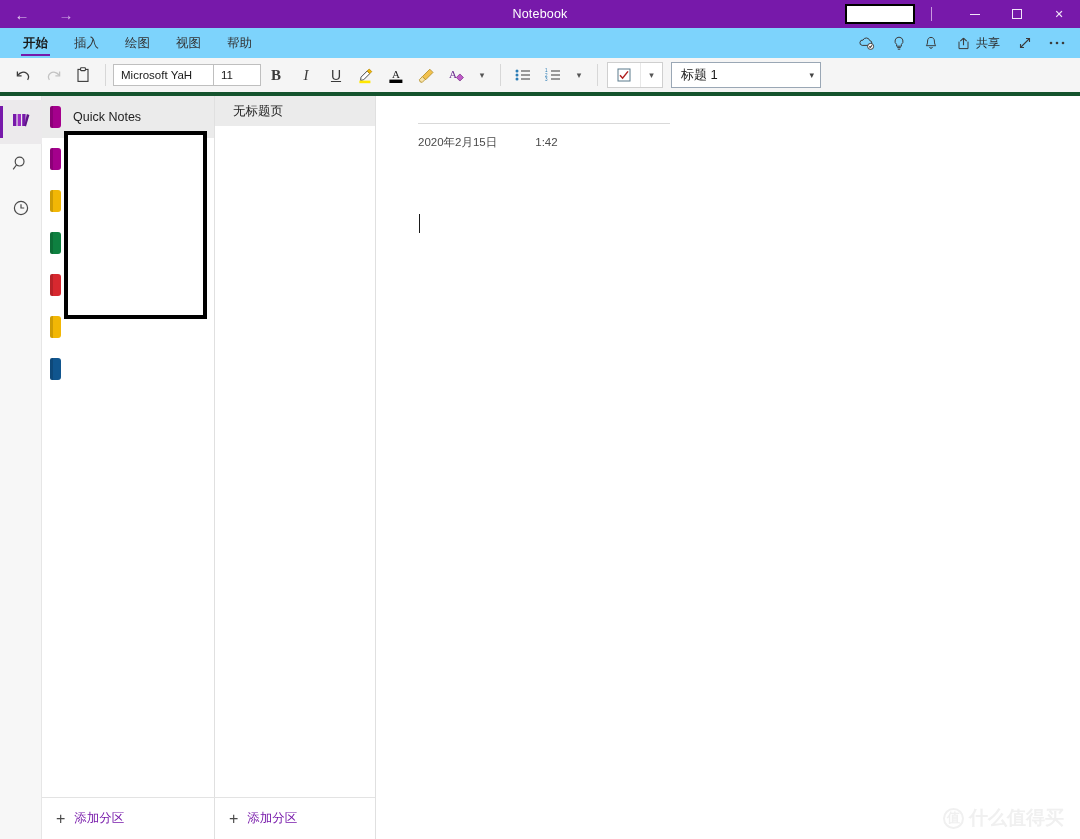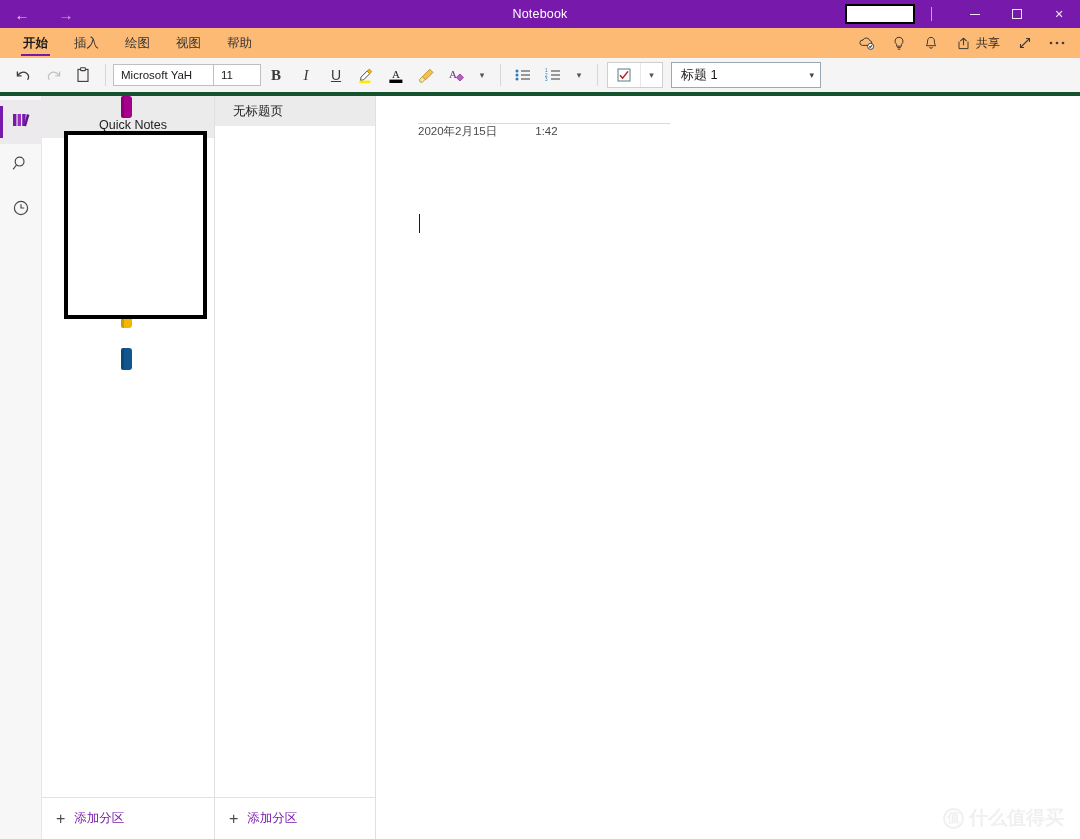--- a/index.html
+++ b/index.html
@@ -48,21 +48,21 @@
   .win-btn {
     width: 42px; height: 28px; display: flex; align-items: center;
     justify-content: center; color: #f2e6f8; font-size: 11px;
   }
   .win-btn .min-bar { width: 10px; height: 1px; background: #f2e6f8; }
   .win-btn .max-sq { width: 10px; height: 10px; border: 1px solid #f2e6f8; }
 
   
   .ribbon-tabs {
     height: 30px;
-    background: #fdba74;
+    background: #7dd3fc;
     display: flex;
     align-items: stretch;
     padding-left: 10px;
     position: relative;
   }
   .rtab {
     padding: 0 13px;
     display: flex; align-items: center;
     font-size: 12.5px; color: #333333;
     position: relative;
@@ -190,21 +190,21 @@
 
   .lists { flex: 1; display: flex; min-height: 0; }
   .sections {
     width: 173px;
     border-right: 1px solid #e0e0e0;
     background: #ffffff;
     position: relative;
   }
   .sec-row {
     height: 42px; display: flex; align-items: center;
-    padding-left: 10px; position: relative; flex-direction: column;
+    padding-left: 10px; position: relative;
   }
   .sec-row.sel { background: #ebebeb; }
   .sec-tab {
     width: 9px; height: 22px; flex: none; margin-right: 12px;
     border-radius: 0 3px 3px 0;
     position: relative;
   }
   .sec-tab::after{
     content:""; position:absolute; left:-2px; top:0; bottom:0; width:3px;
     background: inherit; border-radius: 2px 0 0 2px;
@@ -250,20 +250,21 @@
   .page-title-area {
     position: absolute;
     left: 42px; top: 27px;
     width: 252px;
   }
   .title-underline {
     height: 1px; background: #d9d9d9; width: 100%;
   }
   .date-row {
     display: flex; align-items: baseline; gap: 38px;
+    margin-top: 11px;
     font-size: 11.5px; color: #4a4a4a;
   }
   .caret {
     position: absolute; left: 43px; top: 118px;
     width: 1px; height: 19px; background: #1a1a1a;
   }
 
   .watermark {
     position: absolute; right: 16px; bottom: 8px;
     display: flex; align-items: center; gap: 5px;

